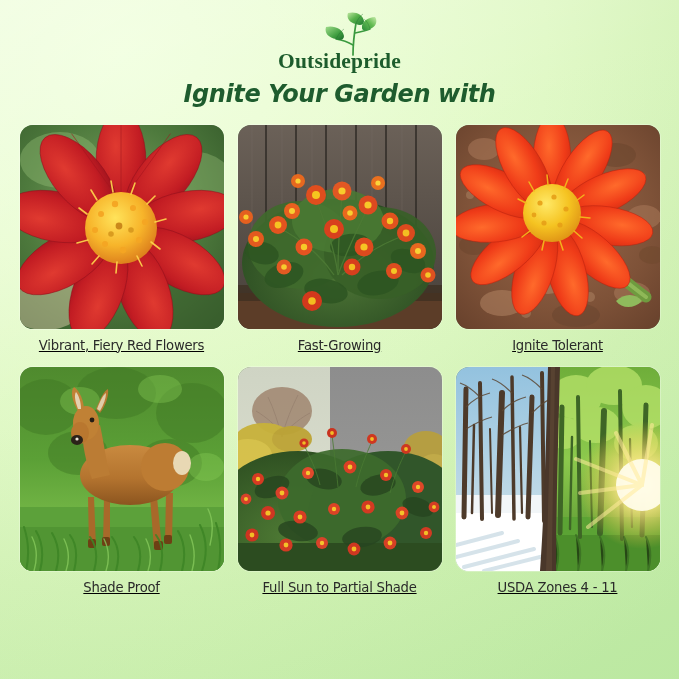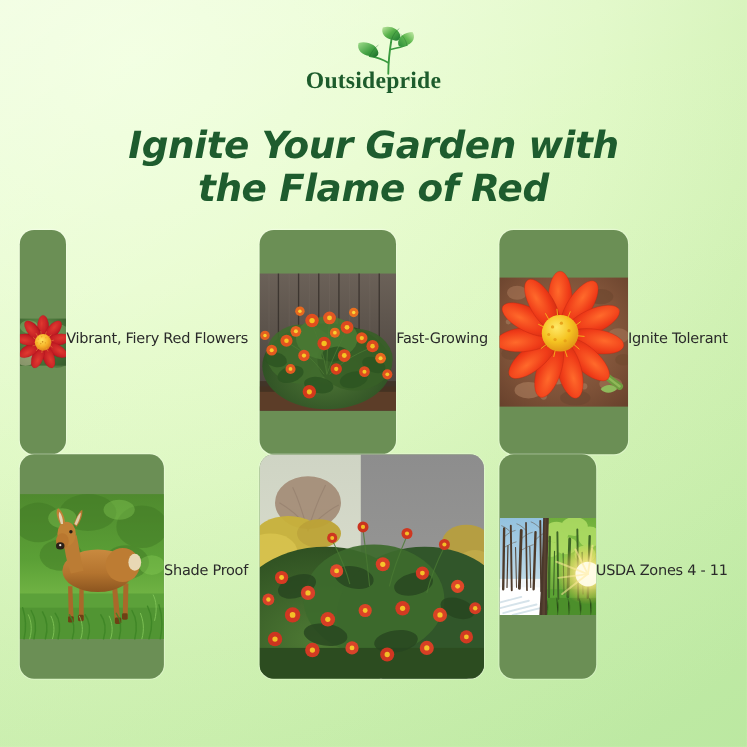--- a/index.html
+++ b/index.html
@@ -26,21 +26,21 @@
     position: absolute;
     inset: 0;
     pointer-events: none;
     background: linear-gradient(150deg, rgba(255,255,255,0.45) 0%, rgba(255,255,255,0.10) 38%, rgba(170,225,150,0.10) 72%, rgba(150,215,130,0.22) 100%);
   }
 
   
   .header {
     position: relative;
     z-index: 3;
-    padding-top: 23px;
+    padding-top: 11px;
     text-align: center;
   }
   .logo-lockup {
     display: inline-block;
     position: relative;
     width: 170px;
     height: 66px;
   }
   .leaf-mark {
     position: absolute;
@@ -59,46 +59,48 @@
     font-size: 21.5px;
     font-weight: 700;
     letter-spacing: 0.2px;
     color: #1d5c2c;
     line-height: 1;
   }
 
   .headline {
     position: relative;
     z-index: 3;
-    margin: 20px 0 0 0;
+    margin: 0 0 0 0;
     text-align: center;
     font-family: "DejaVu Sans", sans-serif;
     font-style: italic;
     font-weight: 700;
-    font-size: 34px;
+    font-size: 24px;
     line-height: 1.16;
     letter-spacing: -0.4px;
     color: #1e5c2e;
   }
   .headline .l2 { display: block; }
 
   
   .grid {
     position: relative;
     z-index: 3;
     margin: 16px auto 0 auto;
     width: 644px;
     display: grid;
     grid-template-columns: 208px 208px 208px;
     column-gap: 10px;
     row-gap: 0px;
   }
   .cell {
     display: flex;
+    flex-direction: column;
     align-items: center;
+    text-decoration: underline;
   }
   .thumb {
     width: 204px;
     height: 204px;
     border-radius: 13px;
     overflow: hidden;
     position: relative;
     background: #6b8f55;
     box-shadow: 0 0 0 1px rgba(255,255,255,0.25);
   }
@@ -153,21 +155,20 @@
 
           <path d="M55 18 C61 16, 63 10, 60 6 C53 6, 46 11, 47 17 C47 20, 51 20, 55 18 Z" fill="url(#lfB)"></path>
           <path d="M55 18 C54 14, 52 10, 49 8" stroke="#1f6b2c" stroke-width="0.7" fill="none" opacity="0.45"></path>
         </svg>
       </span>
       <span class="brand-word">Outsidepride</span>
     </div>
 
     <h1 class="headline">
       <span>Ignite Your Garden with</span>
-      <span class="l2">the Flame of Red</span>
     </h1>
   </div>
 
   <div class="grid">
 
     <div class="cell">
       <div class="thumb">
         <svg viewBox="0 0 204 204" xmlns="http://www.w3.org/2000/svg">
           <defs>
             <radialGradient id="bg1" cx="45%" cy="40%" r="85%">
@@ -669,20 +670,21 @@
               <circle cx="152" cy="176" r="2.4" fill="#f5c22a"></circle>
             <circle cx="188" cy="166" r="6" fill="#d13a22"></circle>
               <circle cx="188" cy="166" r="2.2" fill="#f3bf27"></circle>
             <circle cx="8" cy="132" r="5.4" fill="#d8422a"></circle>
               <circle cx="8" cy="132" r="2" fill="#f5c32c"></circle>
             <circle cx="196" cy="140" r="5.4" fill="#d43d24"></circle>
               <circle cx="196" cy="140" r="2" fill="#f4c129"></circle>
           </g>
         </svg>
       </div>
+      <div class="caption">Full Sun to Partial Shade</div>
     </div>
 
     <div class="cell row2">
       <div class="thumb">
         <svg viewBox="0 0 204 204" xmlns="http://www.w3.org/2000/svg">
           <defs>
             <linearGradient id="wsky" x1="0" y1="0" x2="0" y2="1">
               <stop offset="0%" stop-color="#93c2df"></stop>
               <stop offset="60%" stop-color="#bcd8e6"></stop>
               <stop offset="100%" stop-color="#dce9ef"></stop>

